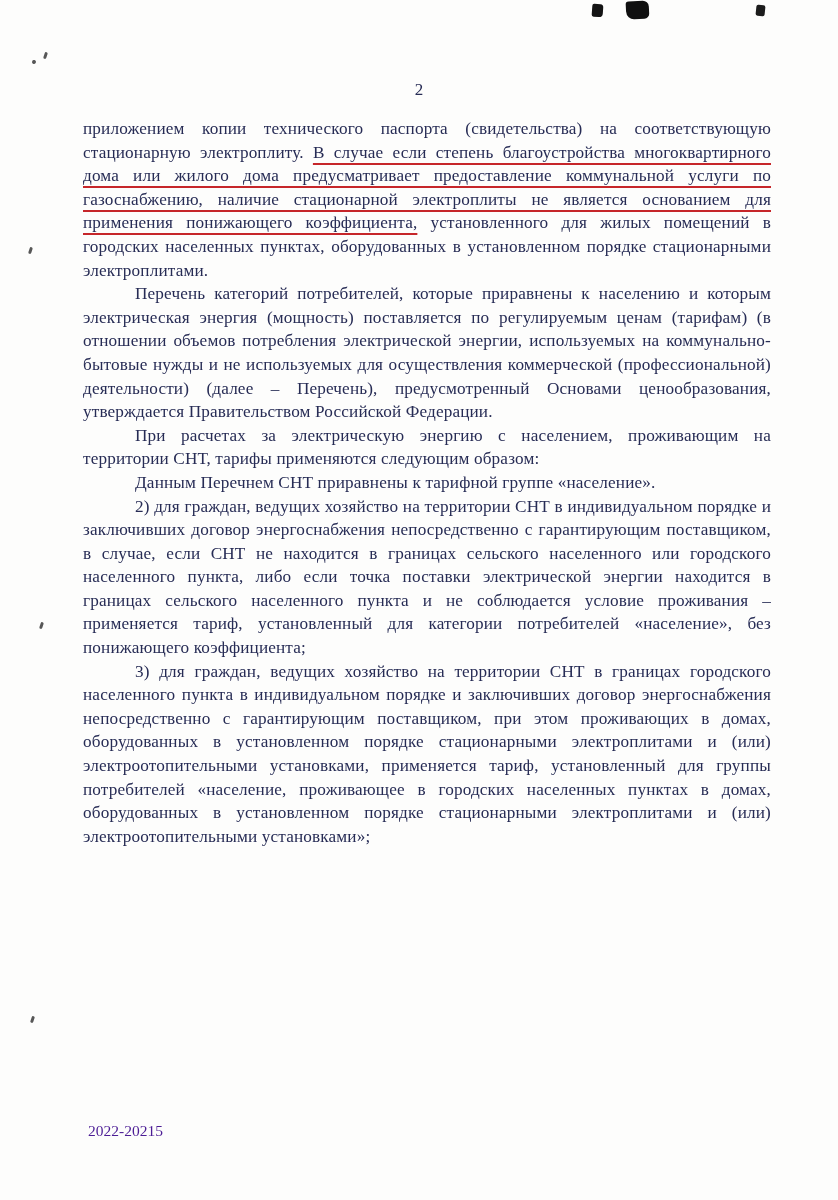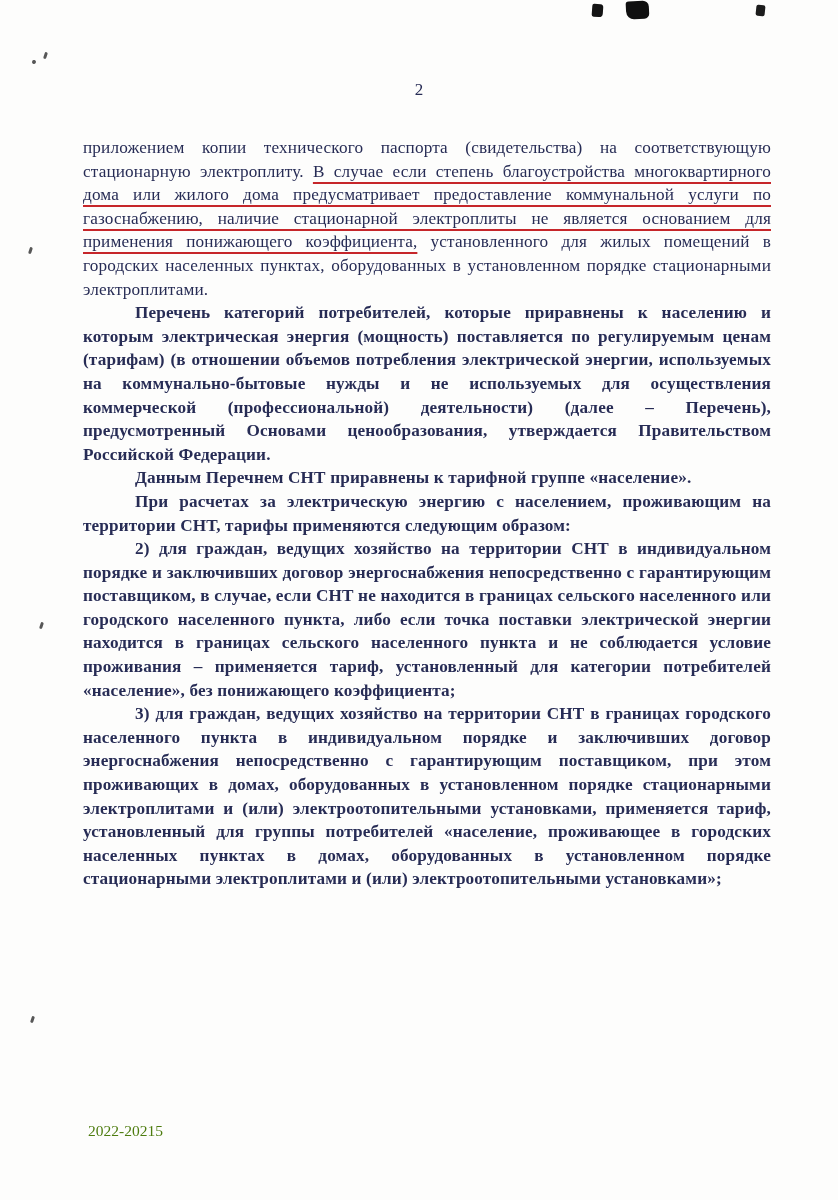--- a/index.html
+++ b/index.html
@@ -28,44 +28,42 @@
   }
   .content {
     position: absolute;
     top: 117px;
     left: 83px;
     width: 688px;
     font-size: 17.2px;
     line-height: 23.6px;
     text-align: justify;
     letter-spacing: 0.15px;
-    margin-top: 19px;
   }
   .para {
     margin: 0;
     padding: 0;
     text-indent: 0;
   }
   .para.indent {
     text-indent: 52px;
-    font-weight: bold;
   }
   .red-underline {
     text-decoration: underline;
     text-decoration-color: #c6262a;
     text-decoration-thickness: 2.4px;
     text-underline-offset: 4.5px;
     text-decoration-skip-ink: none;
   }
   .footer-code {
     position: absolute;
     left: 88px;
     top: 1122px;
     font-size: 15.5px;
-    color: #4d7c0f;
+    color: #4c1d95;
   }
   
   .artifact {
     position: absolute;
     background: #141414;
   }
   .artifact.blob-1 { top: 4px;  left: 592px; width: 11px; height: 13px; border-radius: 2px 3px 4px 2px; transform: rotate(4deg); }
   .artifact.blob-2 { top: 1px;  left: 626px; width: 23px; height: 18px; border-radius: 3px 6px 5px 8px; transform: rotate(-3deg); background: #101010; }
   .artifact.blob-3 { top: 5px;  left: 756px; width: 9px;  height: 11px; border-radius: 2px; transform: rotate(6deg); background: #1c1c1c; }
   .tick {
@@ -95,21 +93,21 @@
   <div class="tick t2"></div>
   <div class="tick t3"></div>
   <div class="tick t4"></div>
   <div class="tick t5"></div>
 
   <div class="page-number">2</div>
 
   <div class="content">
       <p class="para"><span>приложением копии технического паспорта (свидетельства) на соответствующую стационарную электроплиту. </span><span class="red-underline">В случае если степень благоустройства многоквартирного дома или жилого дома предусматривает предоставление коммунальной услуги по газоснабжению, наличие стационарной электроплиты не является основанием для применения понижающего коэффициента,</span><span> установленного для жилых помещений в городских населенных пунктах, оборудованных в установленном порядке стационарными электроплитами.</span></p>
       <p class="para indent"><span>Перечень категорий потребителей, которые приравнены к населению и которым электрическая энергия (мощность) поставляется по регулируемым ценам (тарифам) (в отношении объемов потребления электрической энергии, используемых на коммунально-бытовые нужды и не используемых для осуществления коммерческой (профессиональной) деятельности) (далее – Перечень), предусмотренный Основами ценообразования, утверждается Правительством Российской Федерации.</span></p>
+      <p class="para indent"><span>При расчетах за электрическую энергию с населением, проживающим на территории СНТ, тарифы применяются следующим образом:</span></p>
       <p class="para indent"><span>Данным Перечнем СНТ приравнены к тарифной группе «население».</span></p>
-      <p class="para indent"><span>При расчетах за электрическую энергию с населением, проживающим на территории СНТ, тарифы применяются следующим образом:</span></p>
       <p class="para indent"><span>2) для граждан, ведущих хозяйство на территории СНТ в индивидуальном порядке и заключивших договор энергоснабжения непосредственно с гарантирующим поставщиком, в случае, если СНТ не находится в границах сельского населенного или городского населенного пункта, либо если точка поставки электрической энергии находится в границах сельского населенного пункта и не соблюдается условие проживания – применяется тариф, установленный для категории потребителей «население», без понижающего коэффициента;</span></p>
       <p class="para indent"><span>3) для граждан, ведущих хозяйство на территории СНТ в границах городского населенного пункта в индивидуальном порядке и заключивших договор энергоснабжения непосредственно с гарантирующим поставщиком, при этом проживающих в домах, оборудованных в установленном порядке стационарными электроплитами и (или) электроотопительными установками, применяется тариф, установленный для группы потребителей «население, проживающее в городских населенных пунктах в домах, оборудованных в установленном порядке стационарными электроплитами и (или) электроотопительными установками»;</span></p>
     </div>
 
   <div class="footer-code">2022-20215</div>
 
 </div>
 
 </body></html>

